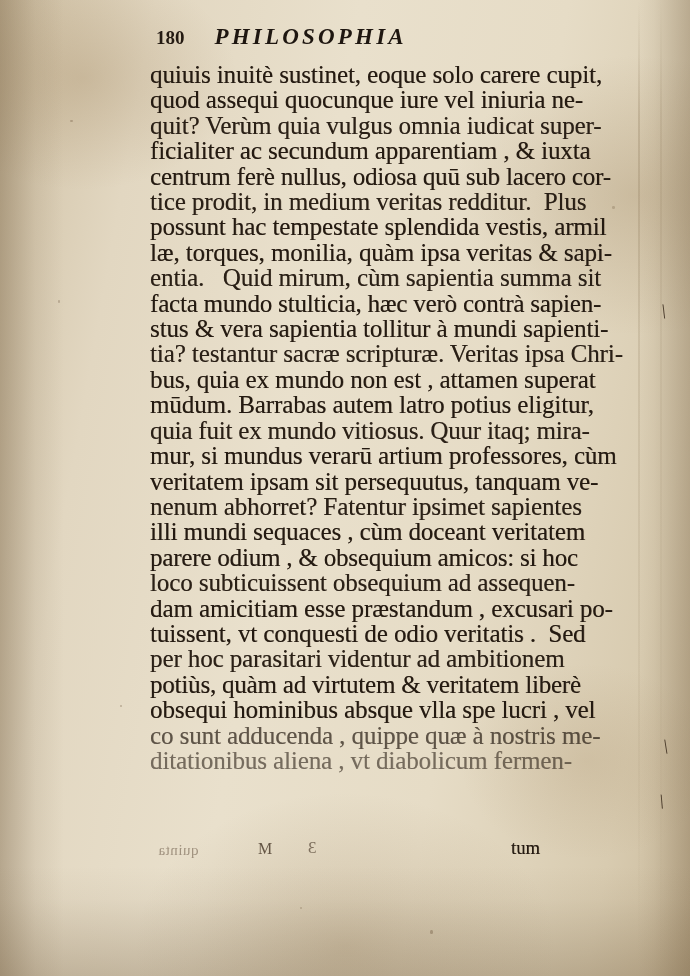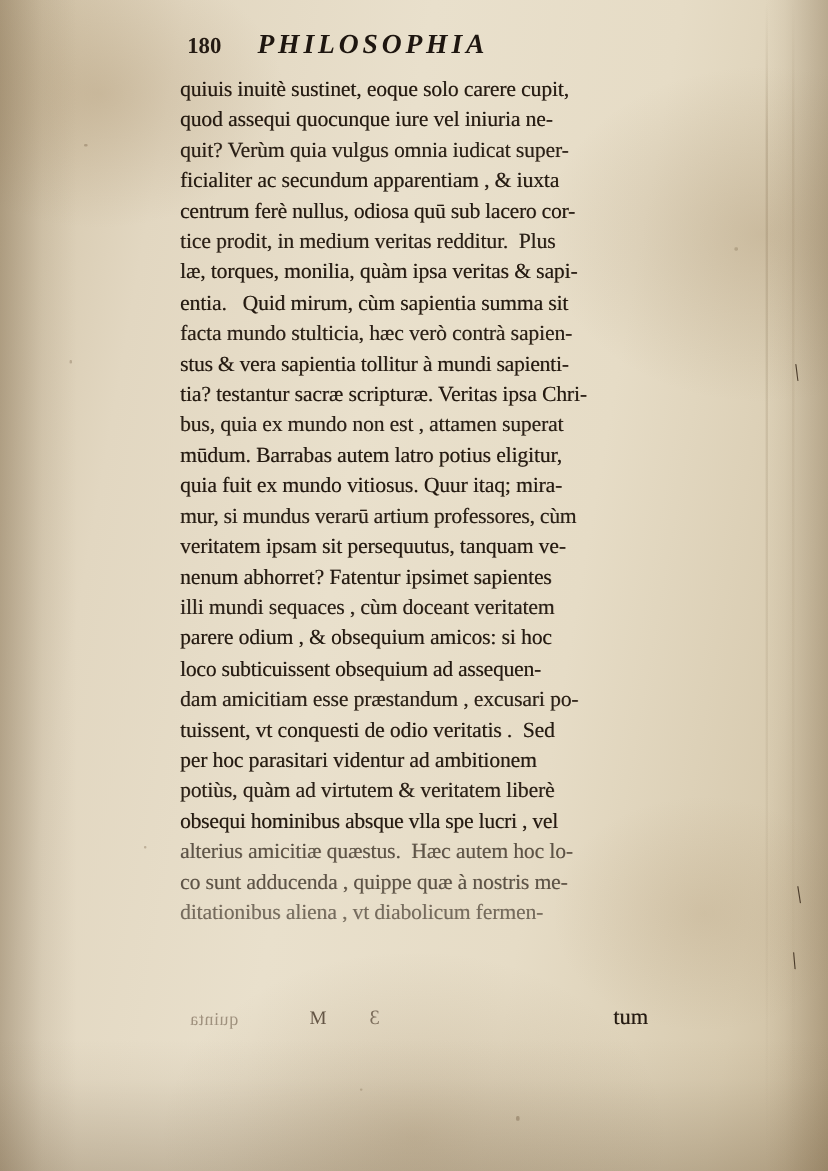--- a/index.html
+++ b/index.html
@@ -89,21 +89,21 @@
   #running-title {
     margin-left: 30px;
     font-size: 23px;
     font-weight: 700;
     letter-spacing: 3.2px;
     color: #1e1610;
     font-family: "Liberation Serif", serif;
     font-style: italic;
   }
   #body-text {
-    font-size: 18px;
+    font-size: 25px;
     line-height: 25.4px;
     color: #241a11;
     text-align: justify;
     font-family: "Liberation Serif", serif;
     letter-spacing: -0.1px;
   }
   #body-text .ln {
     display: block;
     white-space: pre;
     text-shadow: 0.35px 0 0 rgba(40,26,14,0.55);
@@ -196,40 +196,40 @@
       <span id="running-title">PHILOSOPHIA</span>
     </div>
 
     <div id="body-text">
       <span class="ln">quiuis inuitè sustinet, eoque solo carere cupit,</span>
       <span class="ln">quod assequi quocunque iure vel iniuria ne-</span>
       <span class="ln">quit? Verùm quia vulgus omnia iudicat super-</span>
       <span class="ln">ficialiter ac secundum apparentiam , &amp; iuxta</span>
       <span class="ln">centrum ferè nullus, odiosa quū sub lacero cor-</span>
       <span class="ln">tice prodit, in medium veritas redditur.  Plus</span>
+      <span class="ln">possunt hac tempestate splendida vestis, armil</span>
       <span class="ln">læ, torques, monilia, quàm ipsa veritas &amp; sapi-</span>
       <span class="ln">entia.   Quid mirum, cùm sapientia summa sit</span>
       <span class="ln">facta mundo stulticia, hæc verò contrà sapien-</span>
       <span class="ln">stus &amp; vera sapientia tollitur à mundi sapienti-</span>
       <span class="ln">tia? testantur sacræ scripturæ. Veritas ipsa Chri-</span>
       <span class="ln">bus, quia ex mundo non est , attamen superat</span>
       <span class="ln">mūdum. Barrabas autem latro potius eligitur,</span>
       <span class="ln">quia fuit ex mundo vitiosus. Quur itaq; mira-</span>
       <span class="ln">mur, si mundus verarū artium professores, cùm</span>
       <span class="ln">veritatem ipsam sit persequutus, tanquam ve-</span>
       <span class="ln">nenum abhorret? Fatentur ipsimet sapientes</span>
       <span class="ln">illi mundi sequaces , cùm doceant veritatem</span>
       <span class="ln">parere odium , &amp; obsequium amicos: si hoc</span>
       <span class="ln">loco subticuissent obsequium ad assequen-</span>
       <span class="ln">dam amicitiam esse præstandum , excusari po-</span>
       <span class="ln">tuissent, vt conquesti de odio veritatis .  Sed</span>
       <span class="ln">per hoc parasitari videntur ad ambitionem</span>
       <span class="ln">potiùs, quàm ad virtutem &amp; veritatem liberè</span>
       <span class="ln">obsequi hominibus absque vlla spe lucri , vel</span>
-      <span class="ln faded">alterius amicitiæ quæstus.  Hæc autem hoc lo-</span>
       <span class="ln faded">co sunt adducenda , quippe quæ à nostris me-</span>
       <span class="ln faded2">ditationibus aliena , vt diabolicum fermen-</span>
     </div>
   </div>
 
   <div id="foot-line">
     <span id="showthrough">quinta</span>
     <span id="signature">M</span>
     <span id="sig-mark">3</span>
     <span id="catchword">tum</span>

